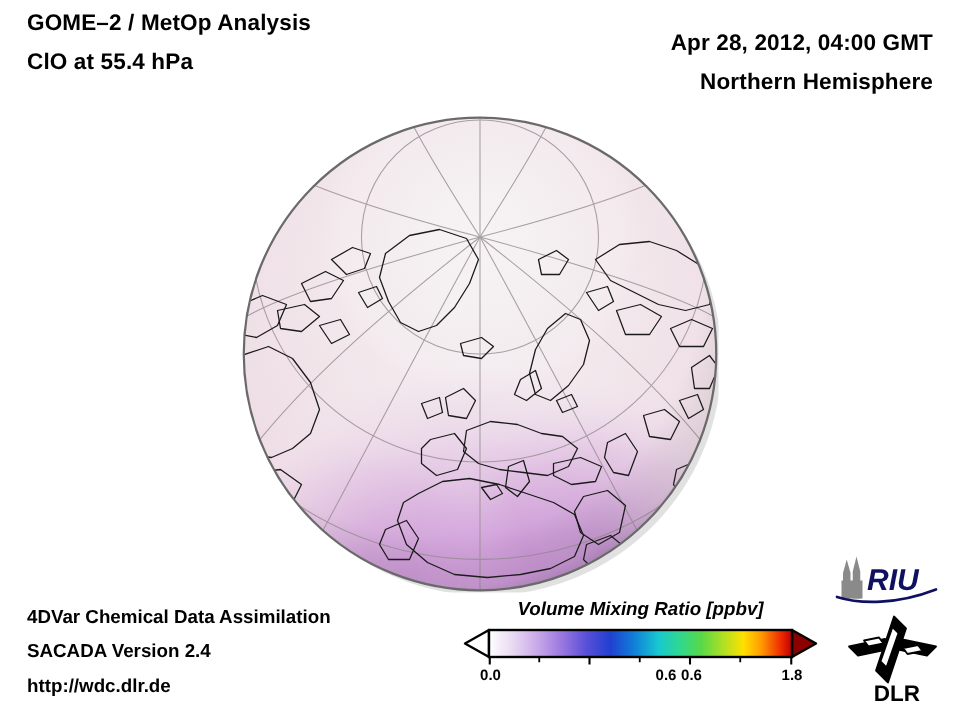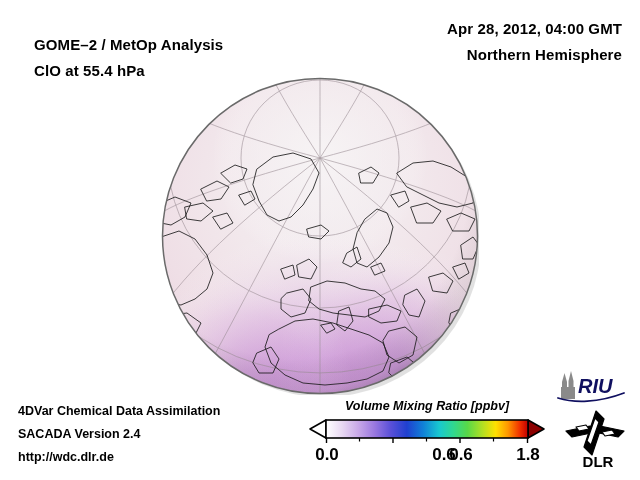--- a/index.html
+++ b/index.html
@@ -14,23 +14,22 @@
     overflow: hidden;
     font-family: "Liberation Sans", sans-serif;
     color: #000000;
     -webkit-font-smoothing: antialiased;
   }
 
   
   #header-left {
     position: absolute;
     left: 18px;
-    top: 32px;
+    top: 3px;
     width: 300px;
-    margin-left: 16px;
   }
   #header-right {
     position: absolute;
     right: 18px;
     top: 16px;
     width: 300px;
     text-align: right;
   }
   .hdr-line {
     font-size: 15px;
@@ -81,21 +80,21 @@
   }
   #colorbar-svg { display:block; margin-top:3px; }
   #colorbar-ticklabels {
     position: relative;
     height: 20px;
     margin-top: 1px;
   }
   .cb-ticklabel {
     position: absolute;
     top: 0;
-    font-size: 17px;
+    font-size: 10px;
     font-weight: bold;
     transform: translateX(-50%);
     white-space: nowrap;
   }
 
   
   #riu-logo {
     position: absolute;
     left: 556px;
     top: 369px;

